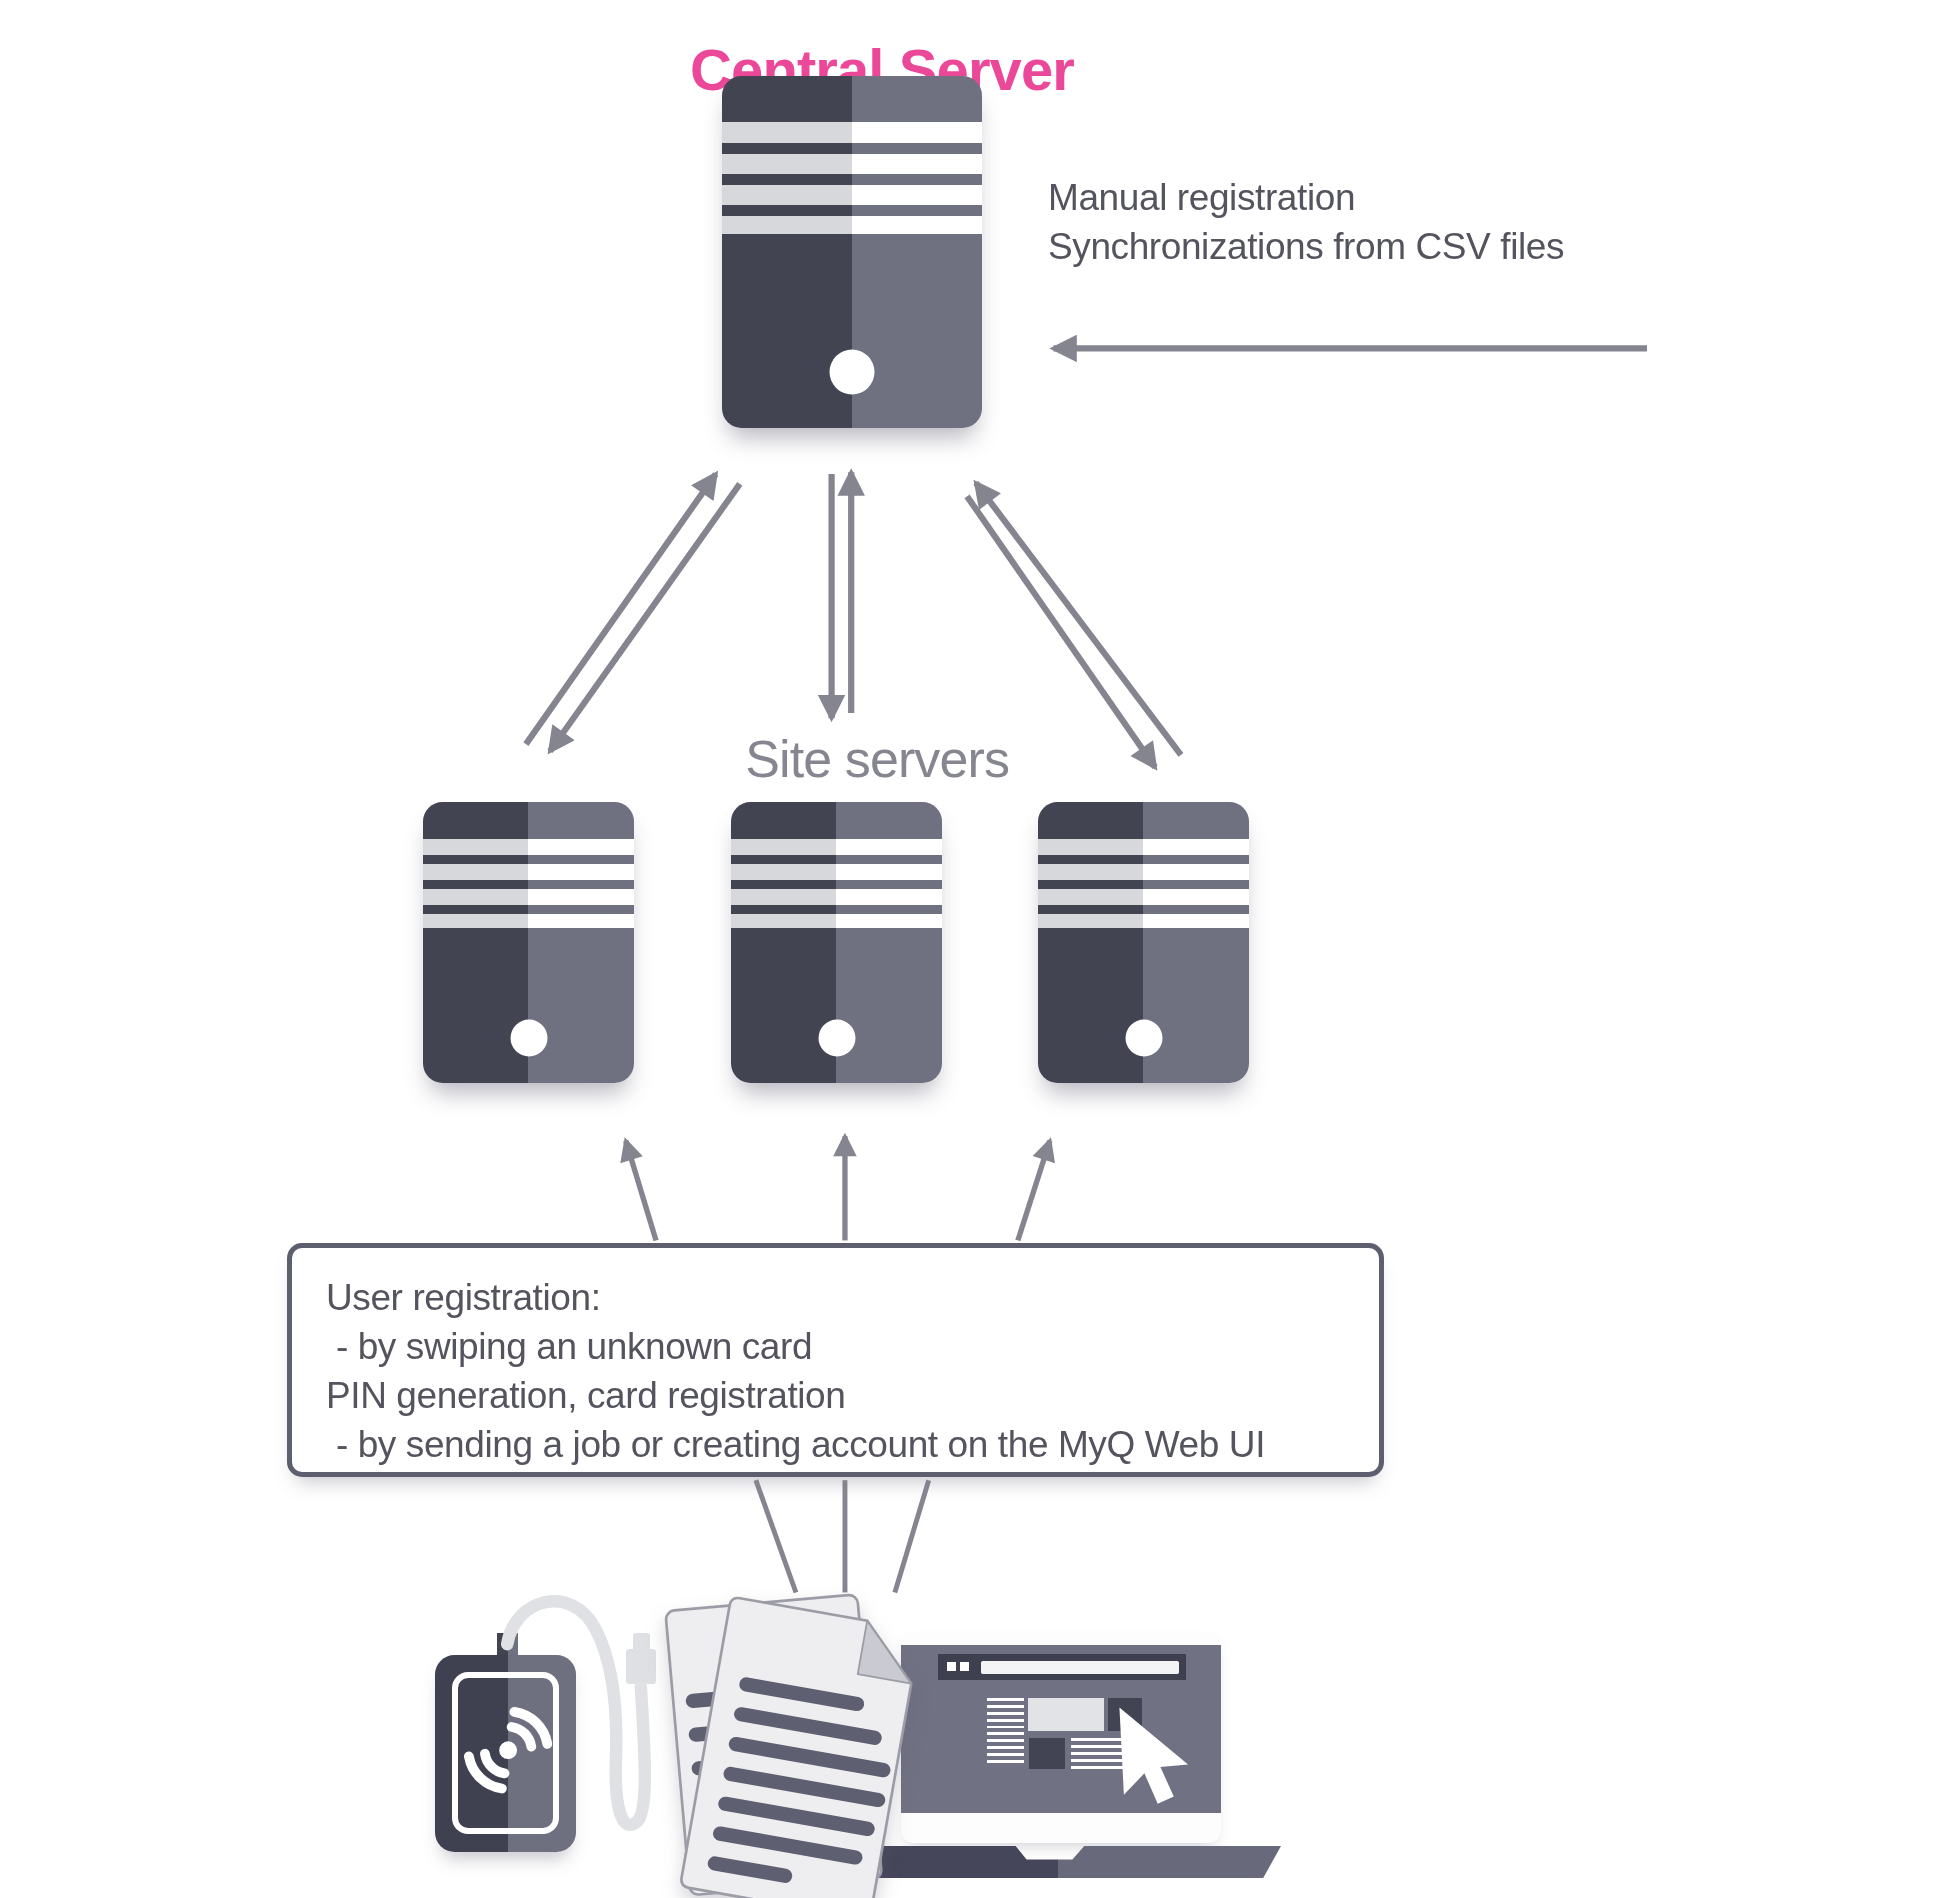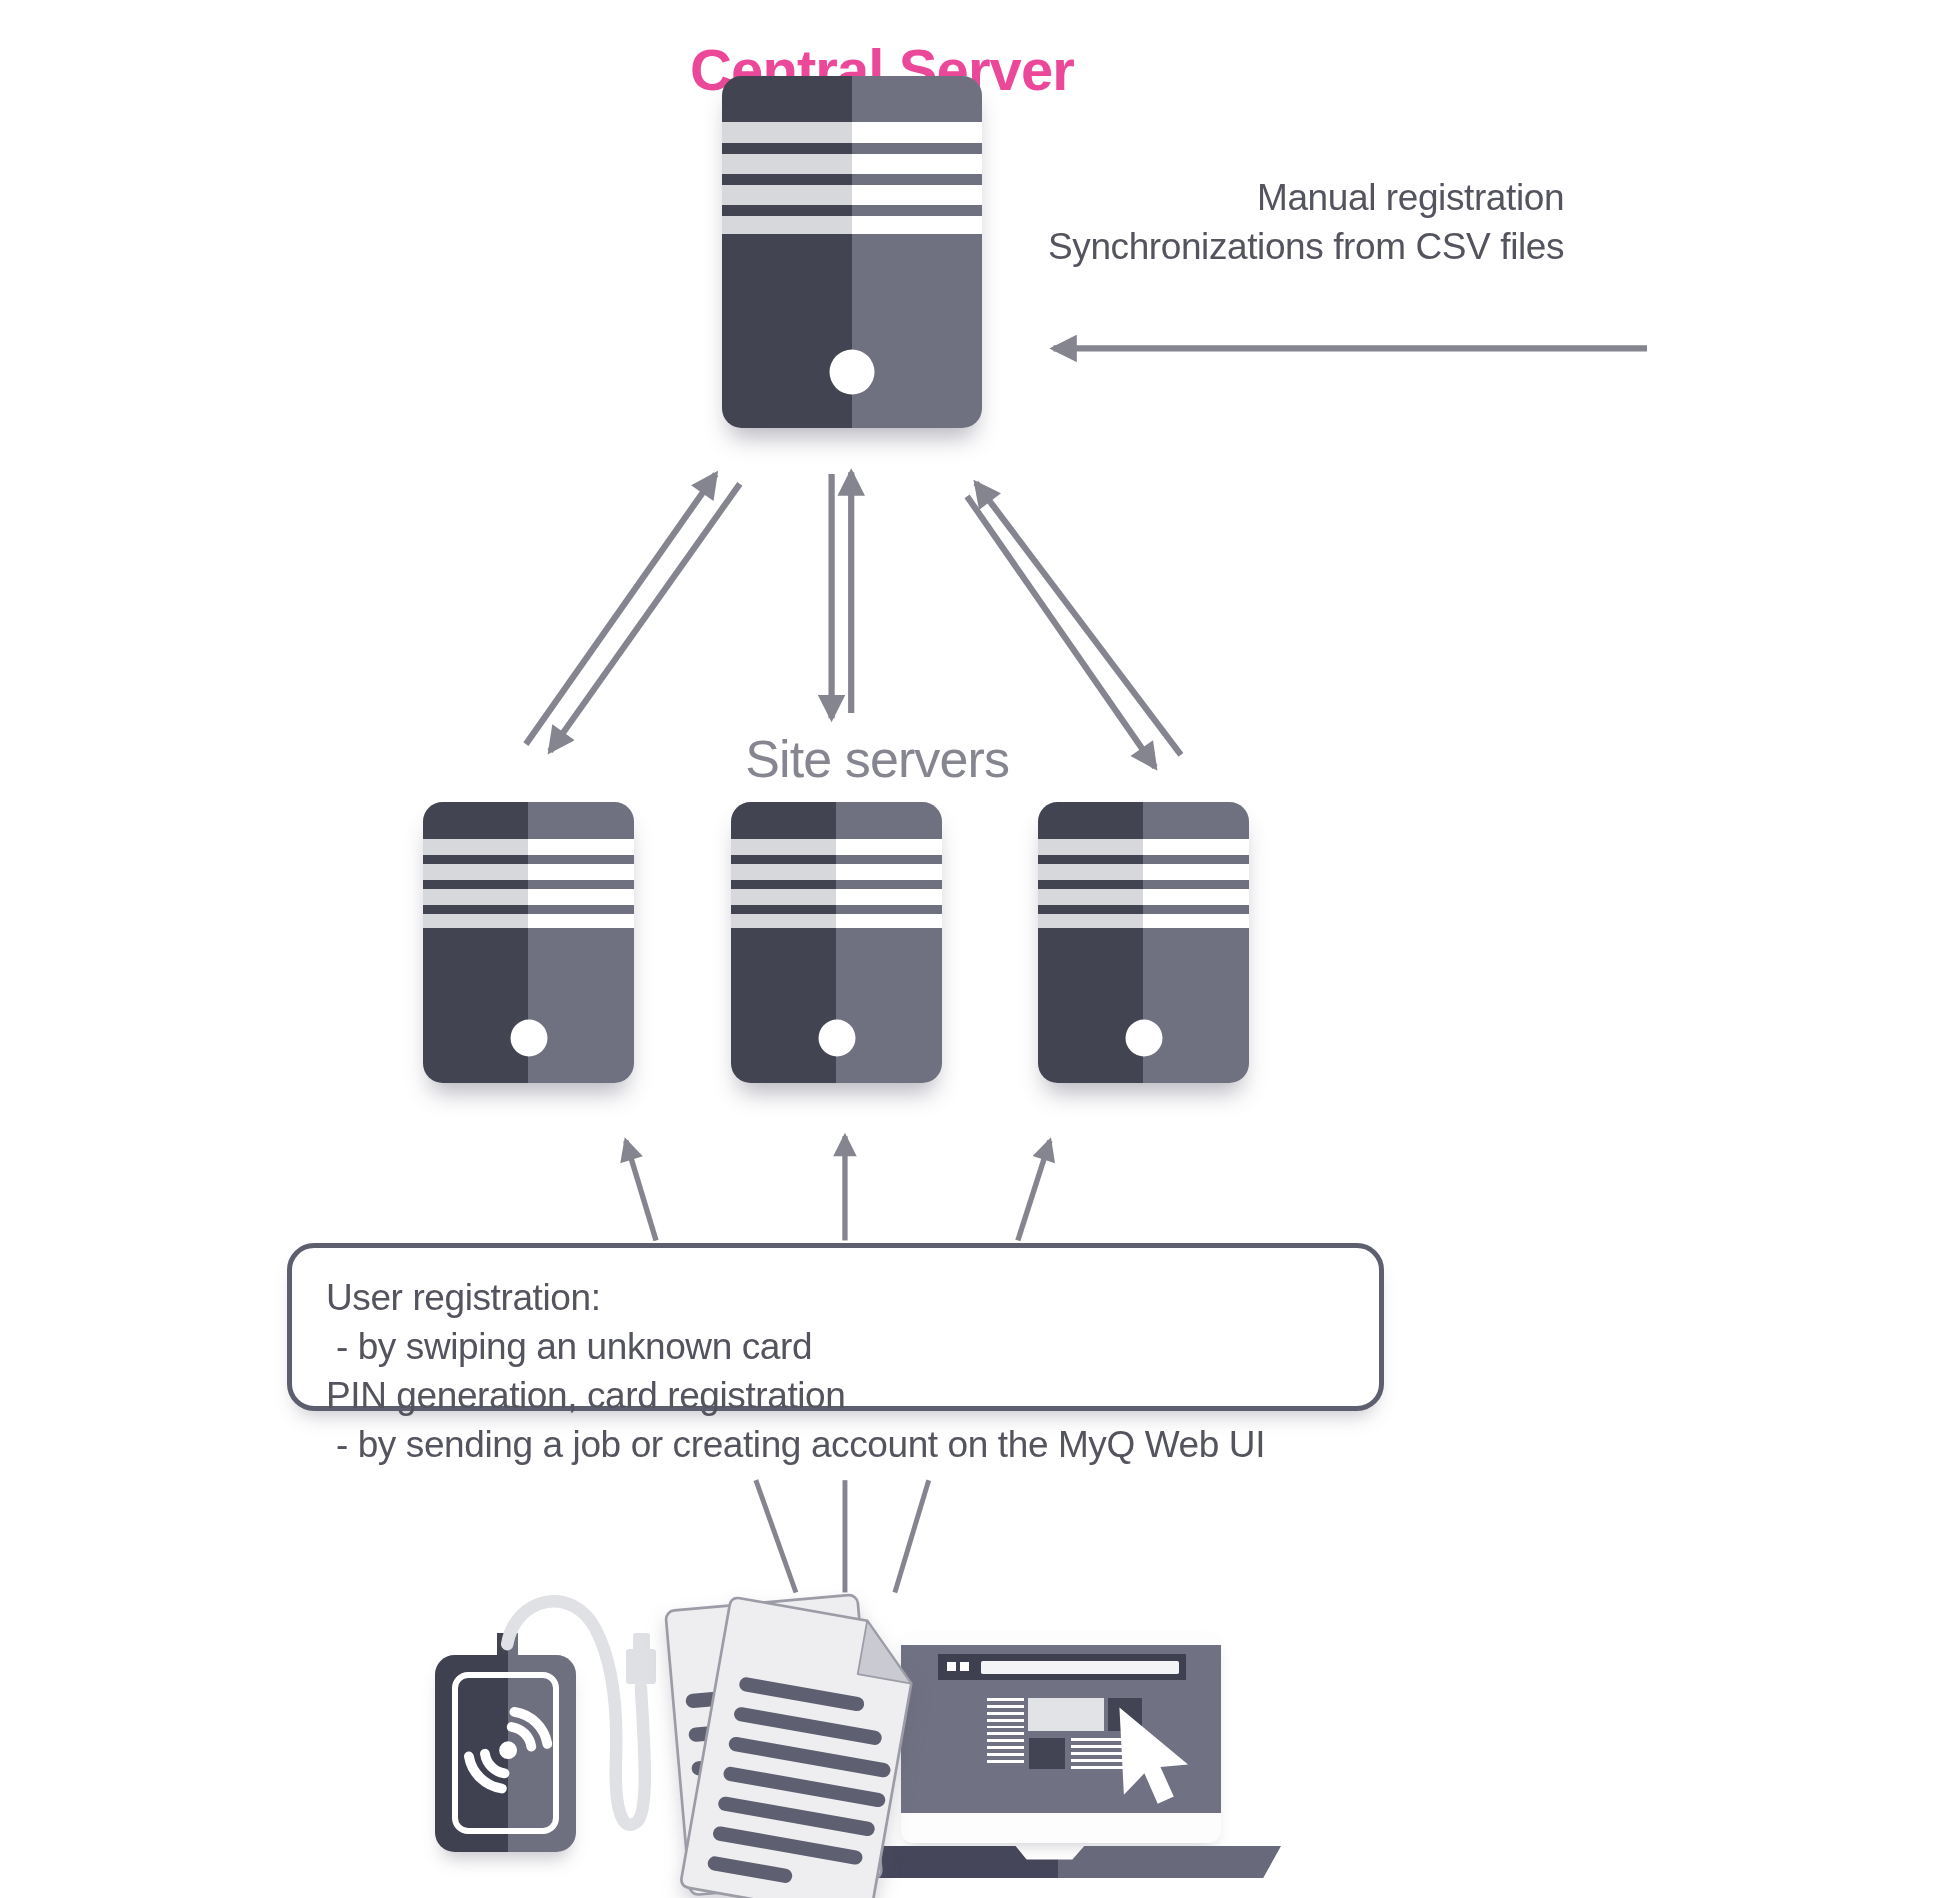--- a/index.html
+++ b/index.html
@@ -5,21 +5,21 @@
   html,body{margin:0;padding:0;background:#ffffff;}
   .canvas{
     position:relative;width:1943px;height:1899px;background:#ffffff;overflow:hidden;
     font-family:"Liberation Sans", sans-serif;
   }
   
   .title{
     position:absolute;left:628px;top:36px;width:446px;text-align:right;
     font-size:58px;font-weight:700;color:#ec4899;letter-spacing:-0.9px;
   }
-  .annotations{position:absolute;left:1048px;top:173px;text-align:right;}
+  .annotations{position:absolute;left:1048px;top:173px;}
   .ann-line{font-size:37px;line-height:49px;color:#53545e;letter-spacing:-0.4px;white-space:pre;}
   .site-label{
     position:absolute;left:649px;top:729px;width:360px;text-align:right;
     font-size:52px;font-weight:400;color:#85868f;letter-spacing:-0.9px;
   }
   
   .server{
     position:absolute;border-radius:19.6px;overflow:hidden;
     background:linear-gradient(90deg,#434452 0 50%,#6f7080 50% 100%);
     box-shadow:0 16px 23px -7.1px rgba(90,90,110,0.45);
@@ -36,22 +36,22 @@
     position:absolute;left:50%;top:84%;transform:translate(-50%,-50%);
     background:#ffffff;border-radius:50%;
   }
   .server-central{left:722px;top:76px;width:260px;height:352px;}
   .server-central .dot{width:45px;height:45px;}
   .server-site{top:802px;width:211px;height:281px;}
   .server-site .dot{width:37px;height:37px;}
   .site-1{left:423px;} .site-2{left:731px;} .site-3{left:1038px;}
   
   .reg-box{
-    position:absolute;left:287px;top:1243px;width:1097px;height:168px;box-sizing:border-box;
-    background:#ffffff;border:5.3px solid #5d5f6e;border-radius:27px;
+    position:absolute;left:287px;top:1243px;width:1097px;height:234px;box-sizing:border-box;
+    background:#ffffff;border:5.3px solid #5d5f6e;border-radius:15px;
     box-shadow:0 12.5px 19.6px -9px rgba(90,90,110,0.35);
     padding-left:39px;
   }
   .reg-text{position:absolute;left:34px;top:25px;}
   .box-line{font-size:37px;line-height:49px;color:#53545e;letter-spacing:-0.4px;white-space:pre;}
   
   .reader-tab{position:absolute;left:497px;top:1633px;width:21.4px;height:28.5px;
     background:linear-gradient(90deg,#434452 0 50%,#6f7080 50% 100%);}
   .reader-body{
     position:absolute;left:435px;top:1655px;width:141px;height:197px;border-radius:19.6px;

